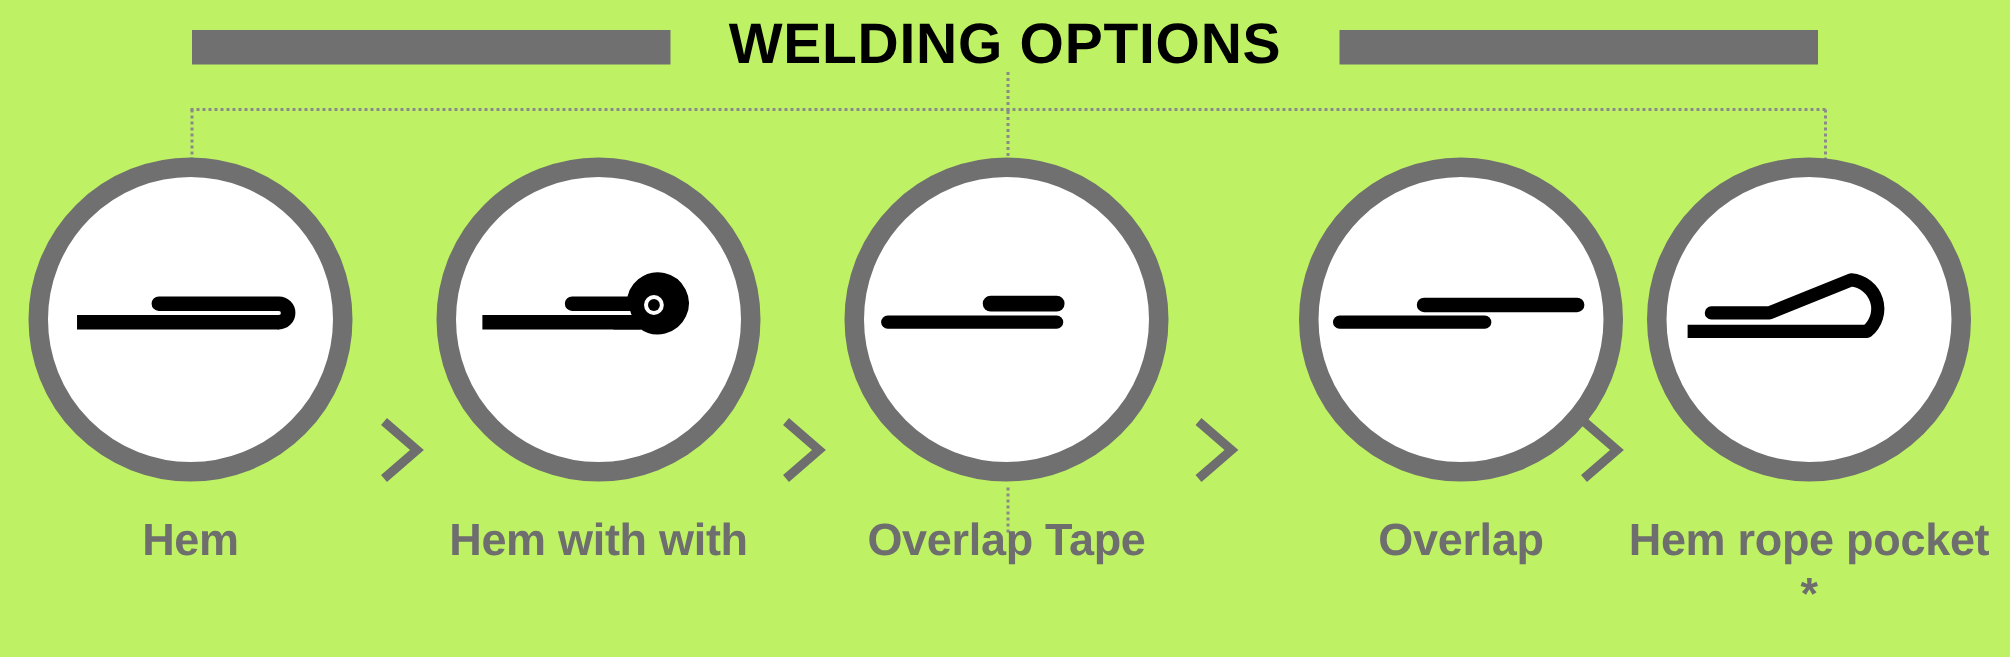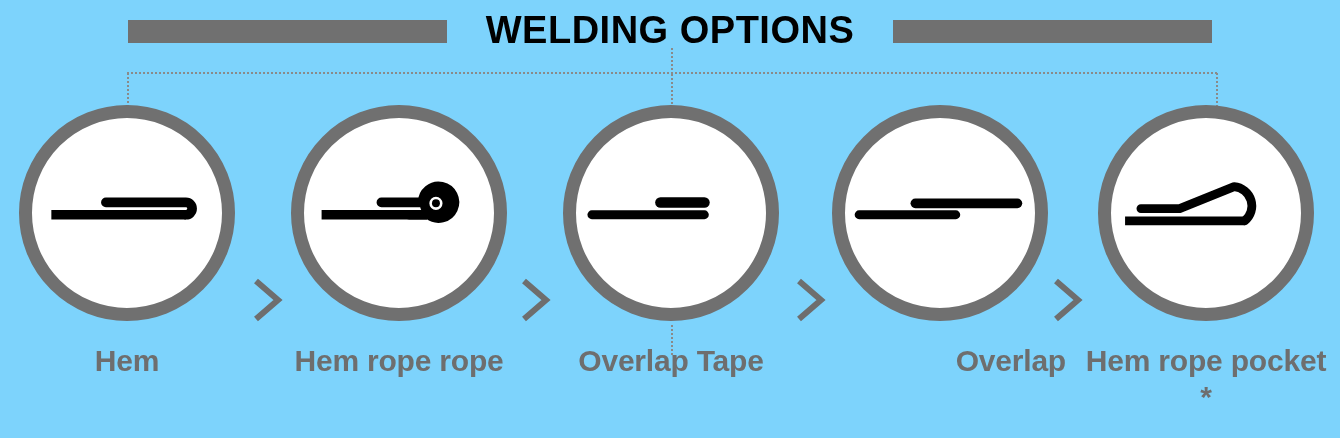--- a/index.html
+++ b/index.html
@@ -12,21 +12,21 @@
     width: 1340px;
     height: 438px;
     overflow: hidden;
     position: relative;
   }
 
   #infographic {
     position: relative;
     width: 1340px;
     height: 438px;
-    background: #7dd3fc;
+    background: #bef264;
   }
 
   
   .header-row {
     position: absolute;
     top: 0;
     left: 0;
     width: 1340px;
     height: 62px;
   }
@@ -85,21 +85,21 @@
   .step {
     position: absolute;
     top: 0;
     width: 268px;
     height: 333px;
     text-align: center;
   }
   .step-0 { left: -7px; }
   .step-1 { left: 265px; }
   .step-2 { left: 537px; }
-  .step-3 { left: 806px; text-align: right; }
+  .step-3 { left: 840px; }
   .step-4 { left: 1072px; }
 
   .circle {
     position: relative;
     margin: 0 auto;
     width: 216px;
     height: 216px;
     border-radius: 50%;
     border: 13px solid #707070;
     box-sizing: border-box;
@@ -170,21 +170,21 @@
 
     <div class="step step-1">
       <div class="circle">
         <svg viewBox="0 0 216 216">
           <path d="M 20 110 L 140 110" stroke="#000" stroke-width="11" stroke-linecap="butt" fill="none"></path>
           <path d="M 88 96 L 135 96 A 18 18 0 1 1 142 110 L 120 110" stroke="#000" stroke-width="11" stroke-linecap="round" fill="none"></path>
           <circle cx="150" cy="97" r="13" fill="none" stroke="#000" stroke-width="11"></circle>
           <circle cx="150" cy="97" r="4.5" fill="#000"></circle>
         </svg>
       </div>
-      <div class="step-label">Hem rope rope</div>
+      <div class="step-label">Hem with with</div>
     </div>
 
     <div class="step step-2">
       <div class="circle">
         <svg viewBox="0 0 216 216">
           <path d="M 18 110 L 146 110" stroke="#000" stroke-width="10" stroke-linecap="round" fill="none"></path>
           <path d="M 96 96 L 146 96" stroke="#000" stroke-width="12" stroke-linecap="round" fill="none"></path>
         </svg>
       </div>
       <div class="step-label">Overlap Tape</div>

